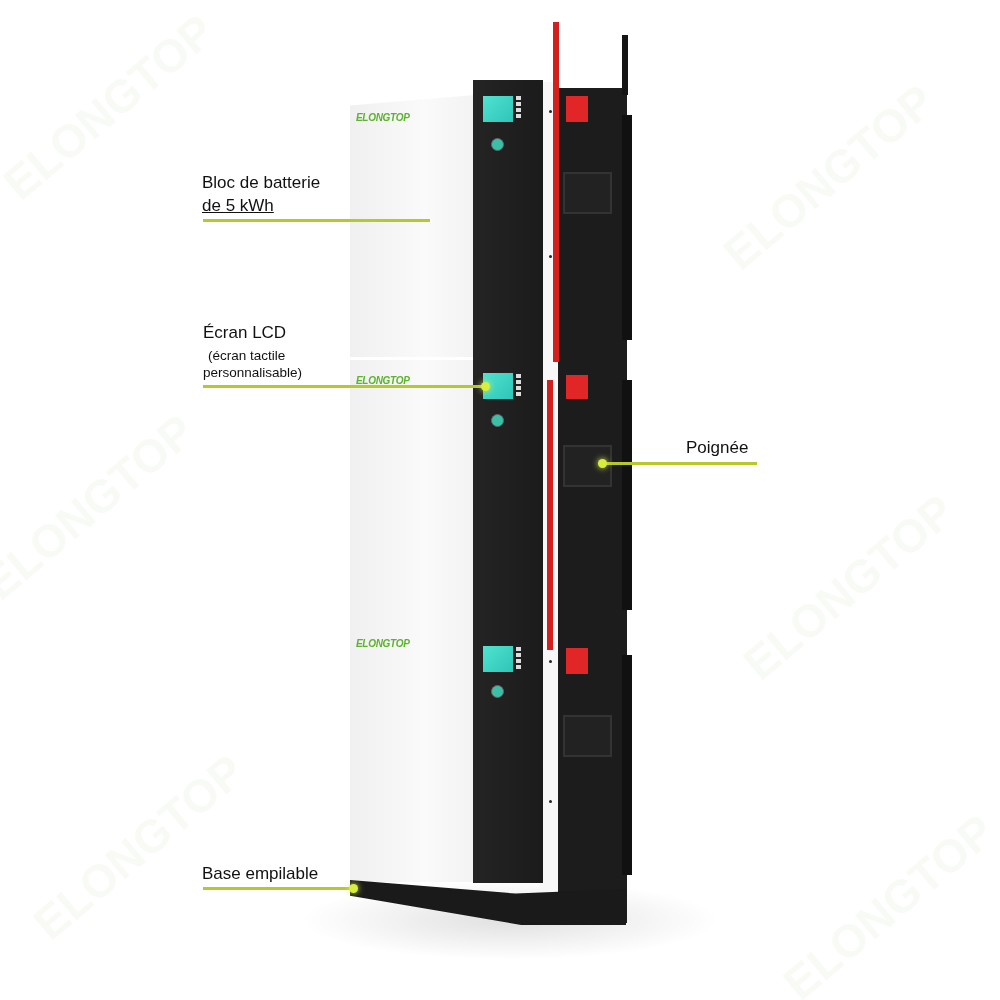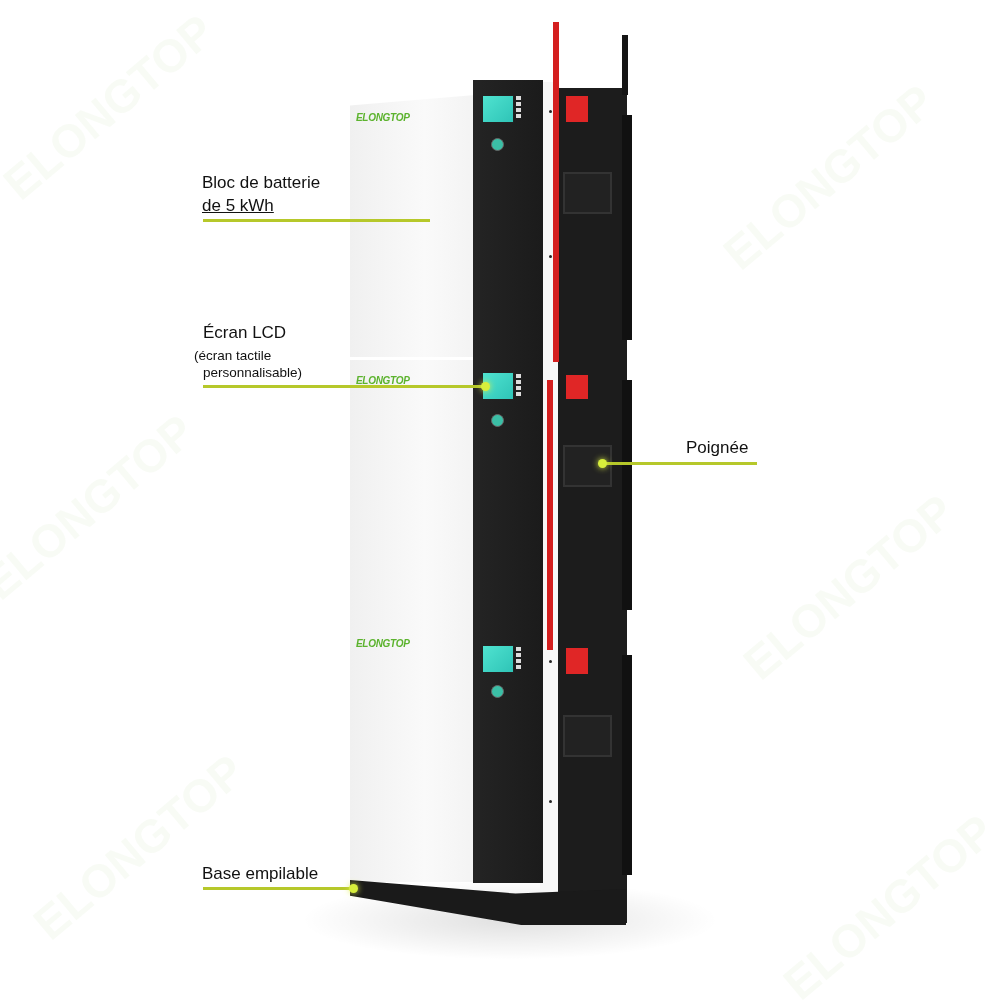--- a/index.html
+++ b/index.html
@@ -106,21 +106,21 @@
 </div>
 
 <div>
   <div class="label" style="left:202px;top:172px;">Bloc de batterie</div>
   <div class="label" style="left:202px;top:195px;text-decoration:underline;">de 5 kWh</div>
   <div class="leader" style="left:203px;top:219px;width:227px;"></div>
 </div>
 
 <div>
   <div class="label" style="left:203px;top:322px;">Écran LCD</div>
-  <div class="label small" style="left:194px;top:347px;">(écran tactile</div>
+  <div class="label small" style="left:208px;top:347px;">(écran tactile</div>
   <div class="label small" style="left:203px;top:364px;">personnalisable)</div>
   <div class="leader" style="left:203px;top:385px;width:284px;">
       <span class="dot"></span>
     </div>
 </div>
 
 <div>
   <div class="label" style="left:686px;top:437px;">Poignée</div>
   <div class="leader" style="left:601px;top:462px;width:156px;">
       <span class="dot" style="left:-3px;right:auto;"></span>

